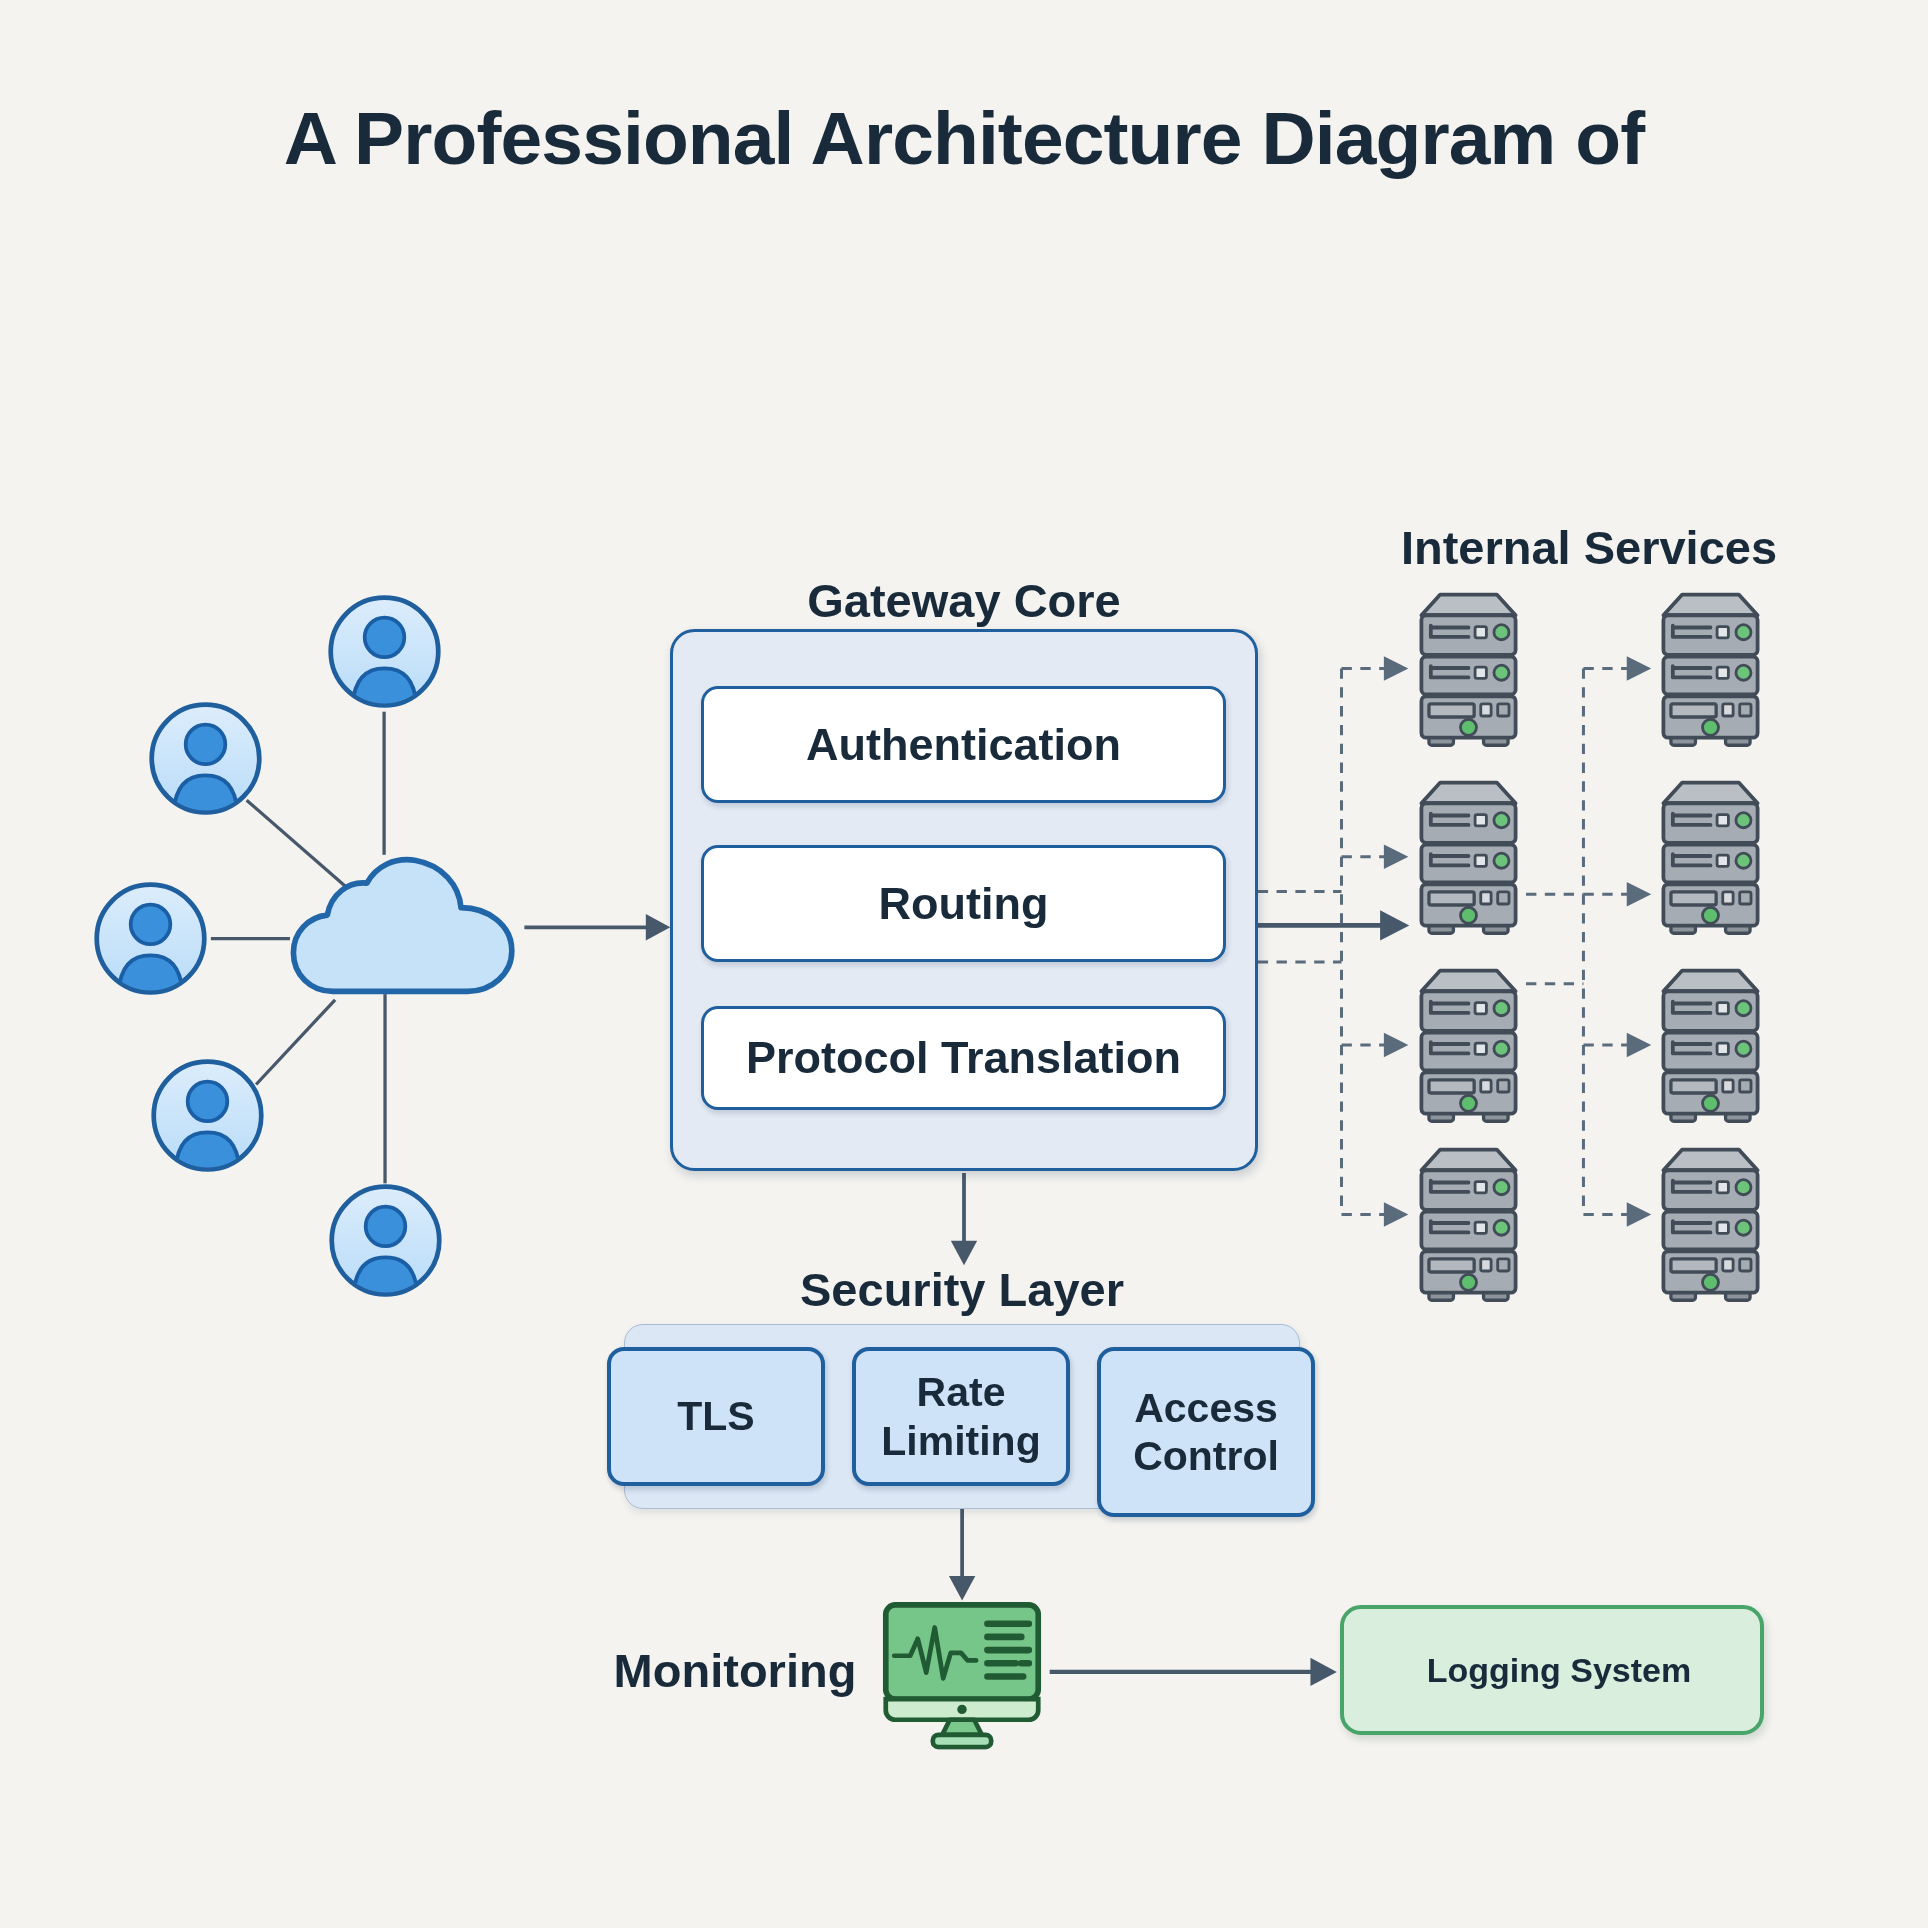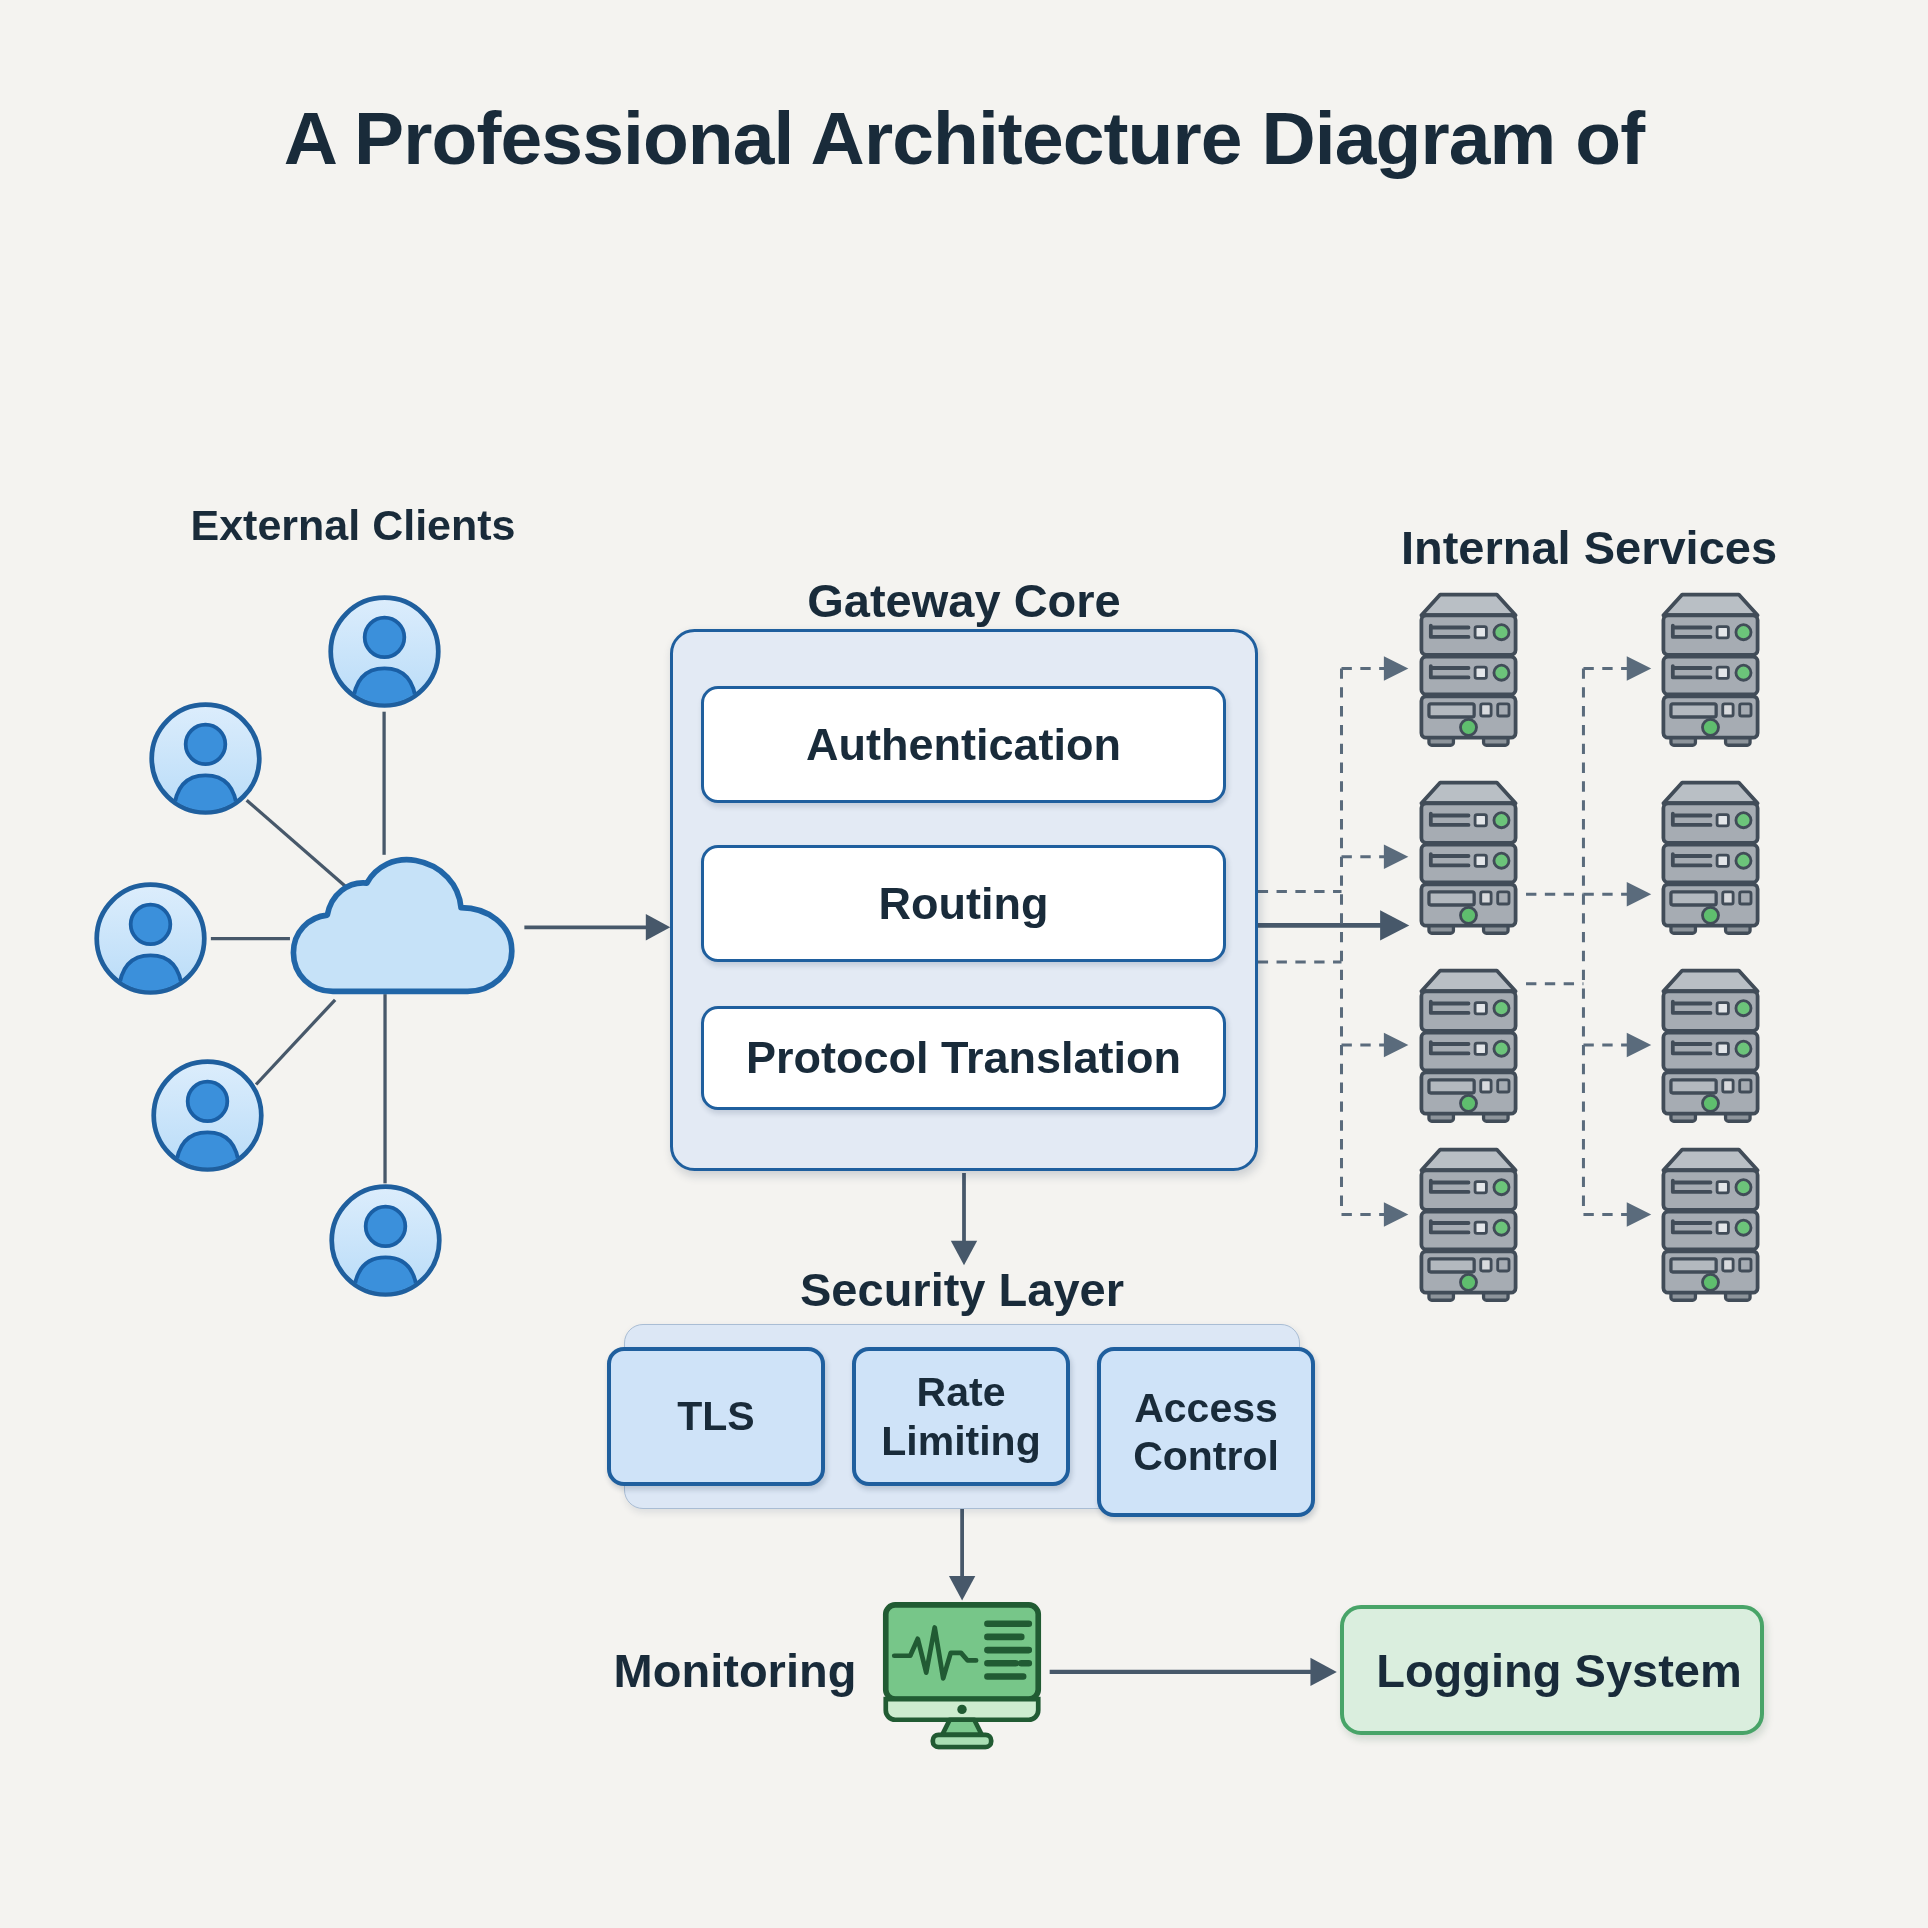--- a/index.html
+++ b/index.html
@@ -15,21 +15,21 @@
             text-align:center;font-weight:bold;color:var(--ink);}
   .gateway-outer{background:var(--gateway-fill);border:3.8px solid var(--blue-border);border-radius:24.5px;
                  box-shadow:2.8px 4.7px 9.4px rgba(30,50,80,.18);}
   .gw-inner{background:var(--inner-box-fill);border:3.8px solid var(--blue-border);border-radius:17px;
             font-size:45px;box-shadow:1.9px 3.8px 5.6px rgba(30,50,80,.15);}
   .sec-container{background:var(--security-fill);border:1.9px solid #a9bdd4;border-radius:19px;
                  box-shadow:1.9px 3.8px 7.5px rgba(30,50,80,.10);}
   .sec-box{background:var(--security-box-fill);border:4.7px solid var(--blue-border);border-radius:17px;
            font-size:41px;line-height:1.18;box-shadow:1.9px 3.8px 5.6px rgba(30,50,80,.18);}
   .logging-box{background:var(--green-fill);border:4.7px solid var(--green-border);border-radius:21px;
-               font-size:47px;box-shadow:2.8px 4.7px 7.5px rgba(30,80,50,.15);padding-left:14px;}
+               font-size:34px;box-shadow:2.8px 4.7px 7.5px rgba(30,80,50,.15);padding-left:14px;}
 </style>
 </head>
 <body>
 
 <div id="canvas">
 
   <svg width="0" height="0" style="position:absolute" aria-hidden="true">
     <defs>
       <linearGradient id="avgrad" x1="0" y1="0" x2="0" y2="1">
         <stop offset="0" stop-color="#dcedfc"></stop>
@@ -137,21 +137,20 @@
       <polygon points="1754,950 1728,937 1728,963"></polygon>
       <polygon points="1754,1110 1728,1097 1728,1123"></polygon>
       <polygon points="1754,1290 1728,1277 1728,1303"></polygon>
     </g>
   </svg>
 
   <div class="title-wrap">
     <div>A Professional Architecture Diagram of</div>
   </div>
 
-  <div class="sec-label" style="left:353px;top:501px;font-size:43px">External Clients</div>
 
   <svg class="abs" style="left:326px;top:593px" width="117" height="117" viewBox="0 0 124 124">
       <use href="#avatar"></use>
     </svg>
   <svg class="abs" style="left:147px;top:700px" width="117" height="117" viewBox="0 0 124 124">
       <use href="#avatar"></use>
     </svg>
   <svg class="abs" style="left:92px;top:880px" width="117" height="117" viewBox="0 0 124 124">
       <use href="#avatar"></use>
     </svg>

